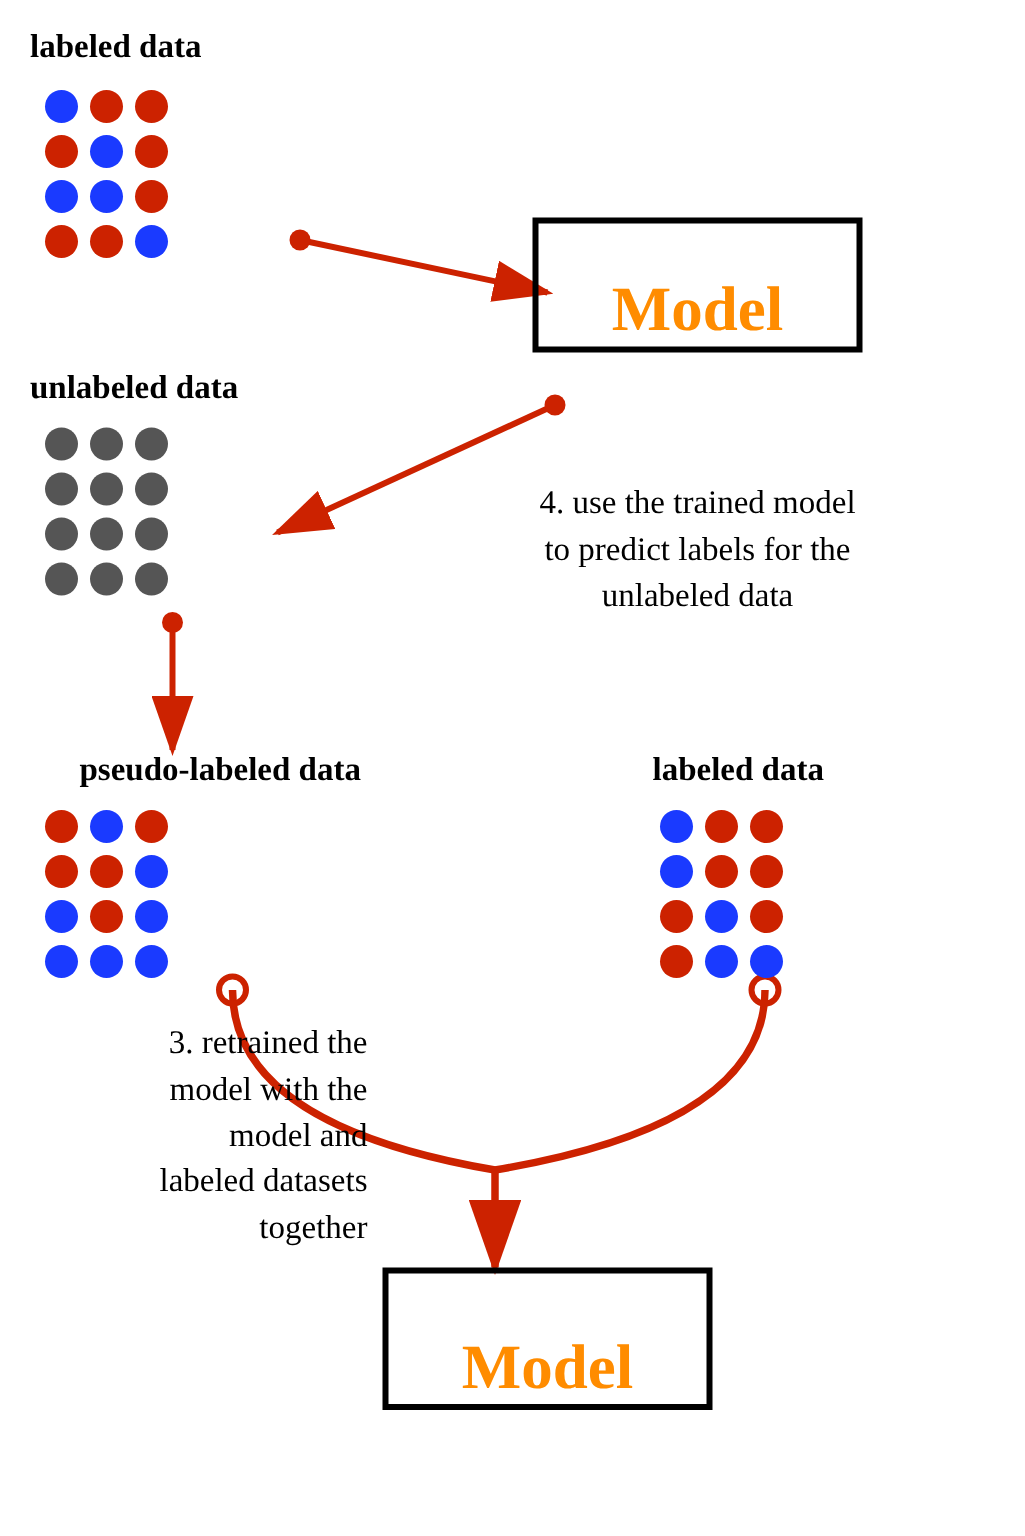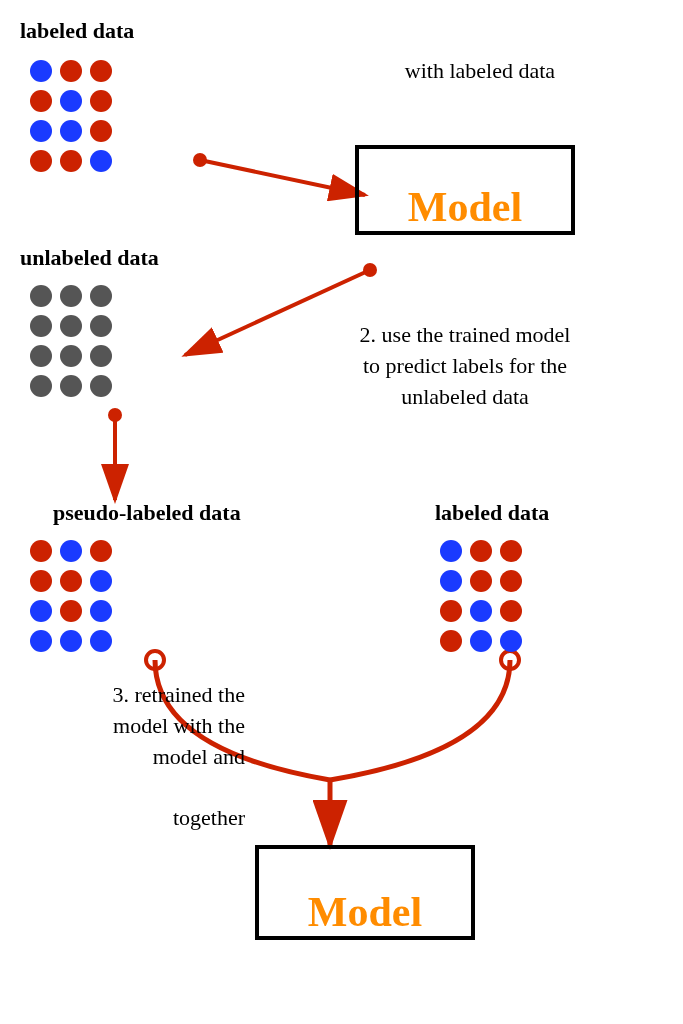--- a/index.html
+++ b/index.html
@@ -124,21 +124,20 @@
     <div class="dot dot-blue"></div>
     <div class="dot dot-blue"></div>
     <div class="dot dot-red"></div>
     <div class="dot dot-red"></div>
     <div class="dot dot-red"></div>
     <div class="dot dot-blue"></div>
   </div>
 
   <div class="step-text" style="left:300px; top:25px; width:360px;">
     <br>
-    <span>with labeled data</span>
   </div>
 
   <div class="model-box" style="left:355px; top:145px; width:220px; height:90px;">
     <span>Model</span>
   </div>
 
   <div class="label" style="left:20px; top:245px;">unlabeled data</div>
 
   <div class="dot-grid" style="left:30px; top:285px; grid-template-columns: repeat(3, 22px);">
     <div class="dot dot-dark"></div>
@@ -149,21 +148,21 @@
     <div class="dot dot-dark"></div>
     <div class="dot dot-dark"></div>
     <div class="dot dot-dark"></div>
     <div class="dot dot-dark"></div>
     <div class="dot dot-dark"></div>
     <div class="dot dot-dark"></div>
     <div class="dot dot-dark"></div>
   </div>
 
   <div class="step-text" style="left:270px; top:320px; width:390px;">
-    <span>2. use the trained model</span><br>
+    <span>4. use the trained model</span><br>
     <span>to predict labels for the</span><br>
     <span>unlabeled data</span>
   </div>
 
   <div class="label" style="left:20px; top:500px;margin-left:33px;">pseudo-labeled data</div>
 
   <div class="dot-grid" style="left:30px; top:540px; grid-template-columns: repeat(3, 22px);">
     <div class="dot dot-red"></div>
     <div class="dot dot-blue"></div>
     <div class="dot dot-red"></div>
@@ -192,21 +191,21 @@
     <div class="dot dot-red"></div>
     <div class="dot dot-red"></div>
     <div class="dot dot-blue"></div>
     <div class="dot dot-blue"></div>
   </div>
 
   <div class="step-text" style="left:10px; top:680px; width:235px; text-align:right;">
     <span>3. retrained the</span><br>
     <span>model with the</span><br>
     <span>model and</span><br>
-    <br>
+    <span>labeled datasets</span><br>
     <span>together</span>
   </div>
 
   <div class="model-box" style="left:255px; top:845px; width:220px; height:95px;">
     <span>Model</span>
   </div>
 
 </div>
 
 </body></html>

